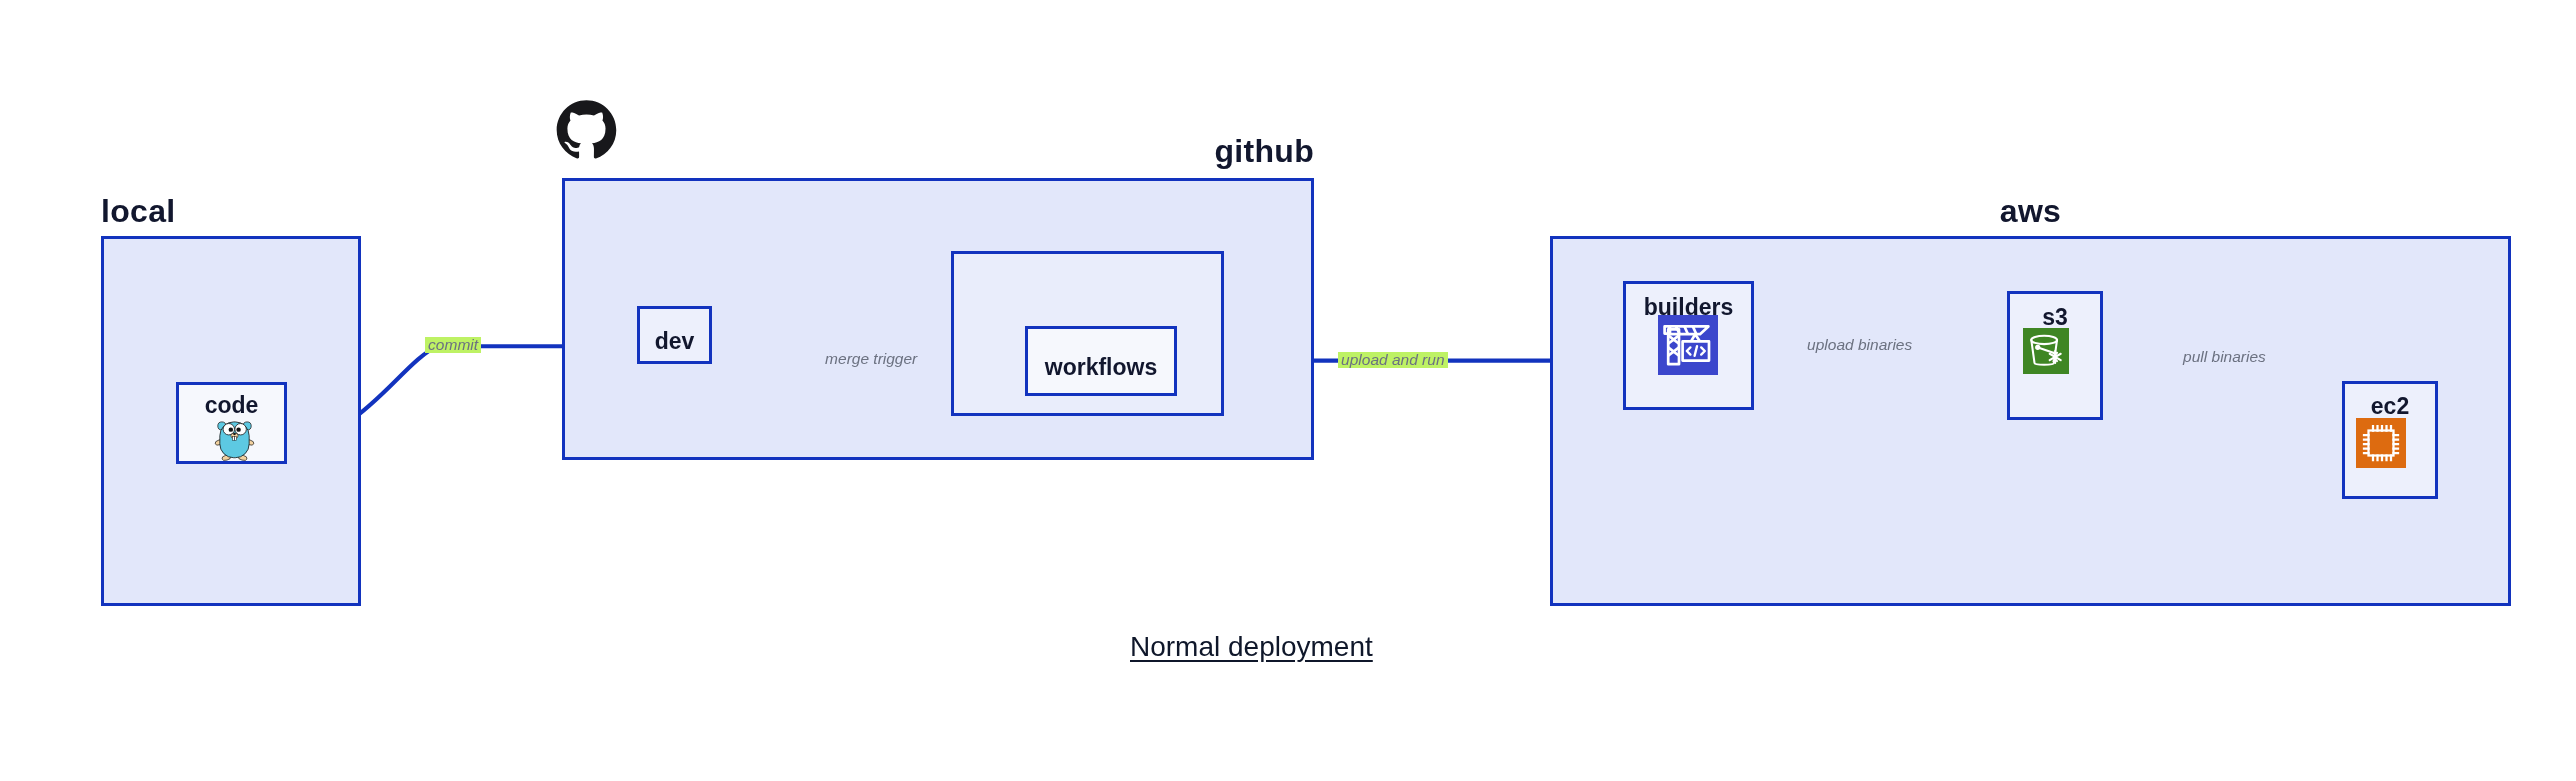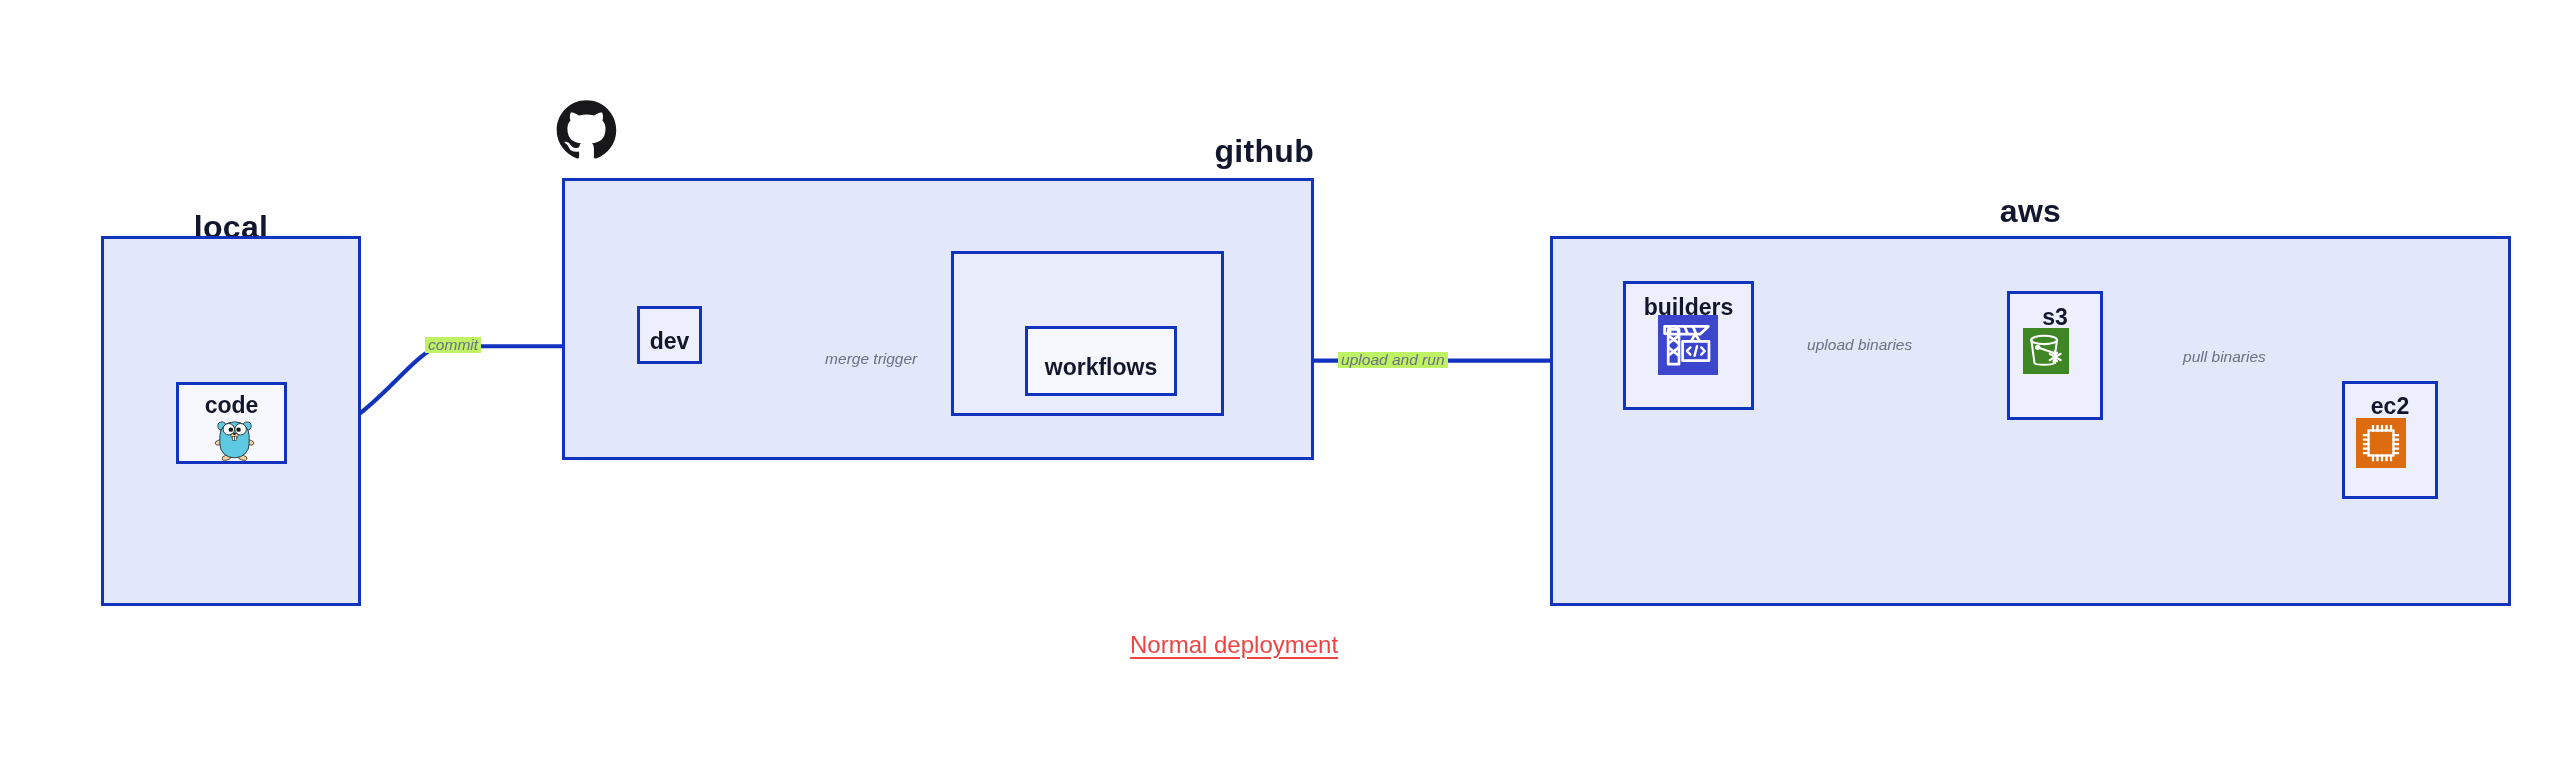--- a/index.html
+++ b/index.html
@@ -81,22 +81,22 @@
     white-space: nowrap;
     line-height: 1;
     background: transparent;
   }
   .edge-label.on-white { background: #bef264; padding: 0 3.1px; }
   .edge-label.on-group { background: #E2E7FA; padding: 0 3.1px; }
 
   
   #diagram-title {
     position: absolute;
-    color: #ef4444;
-    font-size: 24px;
+    color: #0f172a;
+    font-size: 28px;
     font-weight: 400;
     text-decoration: underline;
     text-underline-offset: 4.1px;
     white-space: nowrap;
     line-height: 1;
   }
 
   #edges {
     position: absolute;
     left: 0; top: 0;
@@ -134,21 +134,21 @@
     <g>
       <path d="M 3404 672 L 3895 672" fill="none" stroke="#1233BE" stroke-width="8" marker-end="url(#arrowhead)"></path>
     </g>
 
     <g>
       <path d="M 4073 672 C 4180 670 4260 690 4330 712" fill="none" stroke="#1233BE" stroke-width="8"></path>
       <path d="M 4320 708 C 4420 740 4490 790 4545 835" fill="none" stroke="#1233BE" stroke-width="8" marker-end="url(#arrowhead)"></path>
     </g>
   </svg>
 
-  <div class="group-label" style="left:101px; top:195px; width:260px; text-align:center;margin-top:16px;">local</div>
+  <div class="group-label" style="left:101px; top:195px; width:260px; text-align:left;">local</div>
 
   <div class="group" style="left:101px; top:236px; width:260px; height:370px;"></div>
 
   <div class="node white" style="left:176px; top:382px; width:111px; height:82px;">
     <div class="node-title" style="top:9.3px;">code</div>
     <div class="node-icon" style="left:35px; top:32px; width:41px; height:44px;">
       <svg viewBox="0 0 100 108" width="41" height="44" xmlns="http://www.w3.org/2000/svg">
 
         <ellipse cx="14" cy="62" rx="12" ry="6" fill="#F3D2A0" stroke="#1A1A1A" stroke-width="1.6" transform="rotate(-18 14 62)"></ellipse>
         <ellipse cx="86" cy="62" rx="12" ry="6" fill="#F3D2A0" stroke="#1A1A1A" stroke-width="1.6" transform="rotate(18 86 62)"></ellipse>
@@ -180,21 +180,21 @@
   <div class="gh-logo" style="left:555px; top:99px; width:63px; height:63px;">
     <svg viewBox="0 0 98 98" width="63" height="63" xmlns="http://www.w3.org/2000/svg">
       <path fill="#18181B" d="M49 2C23.4 2 2.6 22.8 2.6 48.4c0 20.5 13.3 37.9 31.7 44 2.3.4 3.2-1 3.2-2.2 0-1.1 0-4.8-.1-8.7-12.9 2.8-15.6-5.5-15.6-5.5-2.1-5.4-5.2-6.8-5.2-6.8-4.2-2.9.3-2.8.3-2.8 4.7.3 7.1 4.8 7.1 4.8 4.1 7.1 10.8 5 13.5 3.8.4-3 1.6-5 2.9-6.2-10.3-1.2-21.1-5.2-21.1-23 0-5.1 1.8-9.2 4.8-12.5-.5-1.2-2.1-5.9.5-12.3 0 0 3.9-1.3 12.8 4.8 3.7-1 7.7-1.5 11.6-1.6 3.9 0 7.9.6 11.6 1.6 8.8-6 12.7-4.8 12.7-4.8 2.6 6.4 1 11.1.5 12.3 3 3.3 4.8 7.4 4.8 12.5 0 17.9-10.9 21.8-21.2 23 1.7 1.4 3.2 4.3 3.2 8.7 0 6.3-.1 11.3-.1 12.9 0 1.2.9 2.7 3.2 2.2 18.4-6.1 31.6-23.5 31.6-44C95.4 22.8 74.6 2 49 2z"></path>
     </svg>
   </div>
 
   <div class="group-label" style="left:562px; top:135px; width:752px; text-align:right;">github</div>
 
   <div class="group" style="left:562px; top:178px; width:752px; height:282px;"></div>
 
-  <div class="node" style="left:637px; top:306px; width:65px; height:58px;">
+  <div class="node" style="left:637px; top:306px; width:75px; height:58px;">
     <div class="node-title" style="top:20.6px;">dev</div>
   </div>
 
   <div class="edge-label on-group" style="left:822px; top:351px;">merge trigger</div>
 
 
   <div class="subgroup" style="left:951px; top:251px; width:273px; height:165px;"></div>
 
   <div class="node white" style="left:1025px; top:326px; width:152px; height:70px;">
     <div class="node-title" style="top:27px;">workflows</div>

